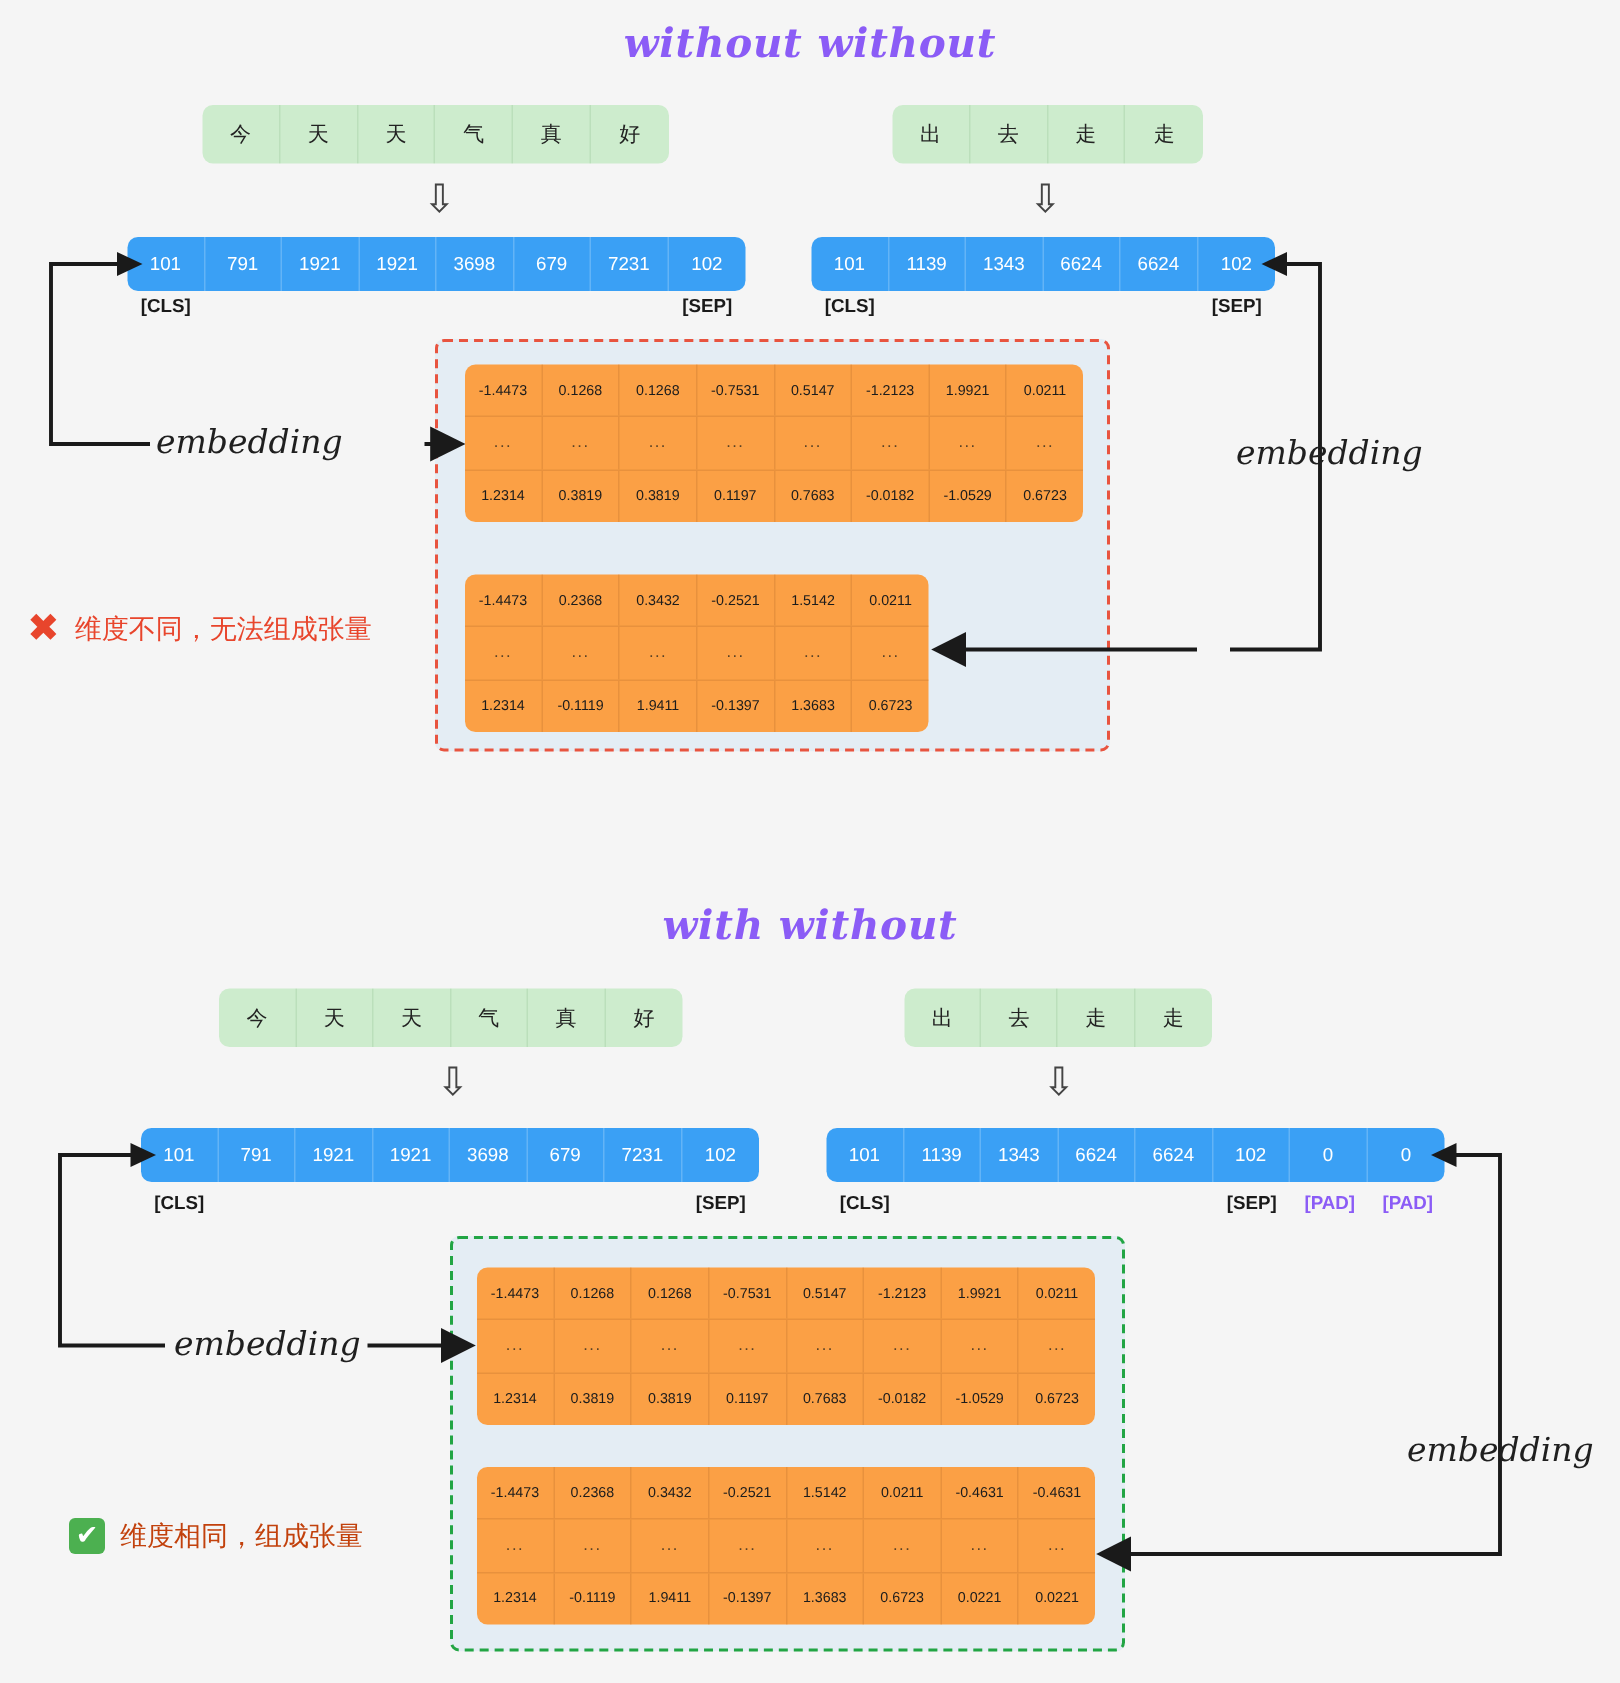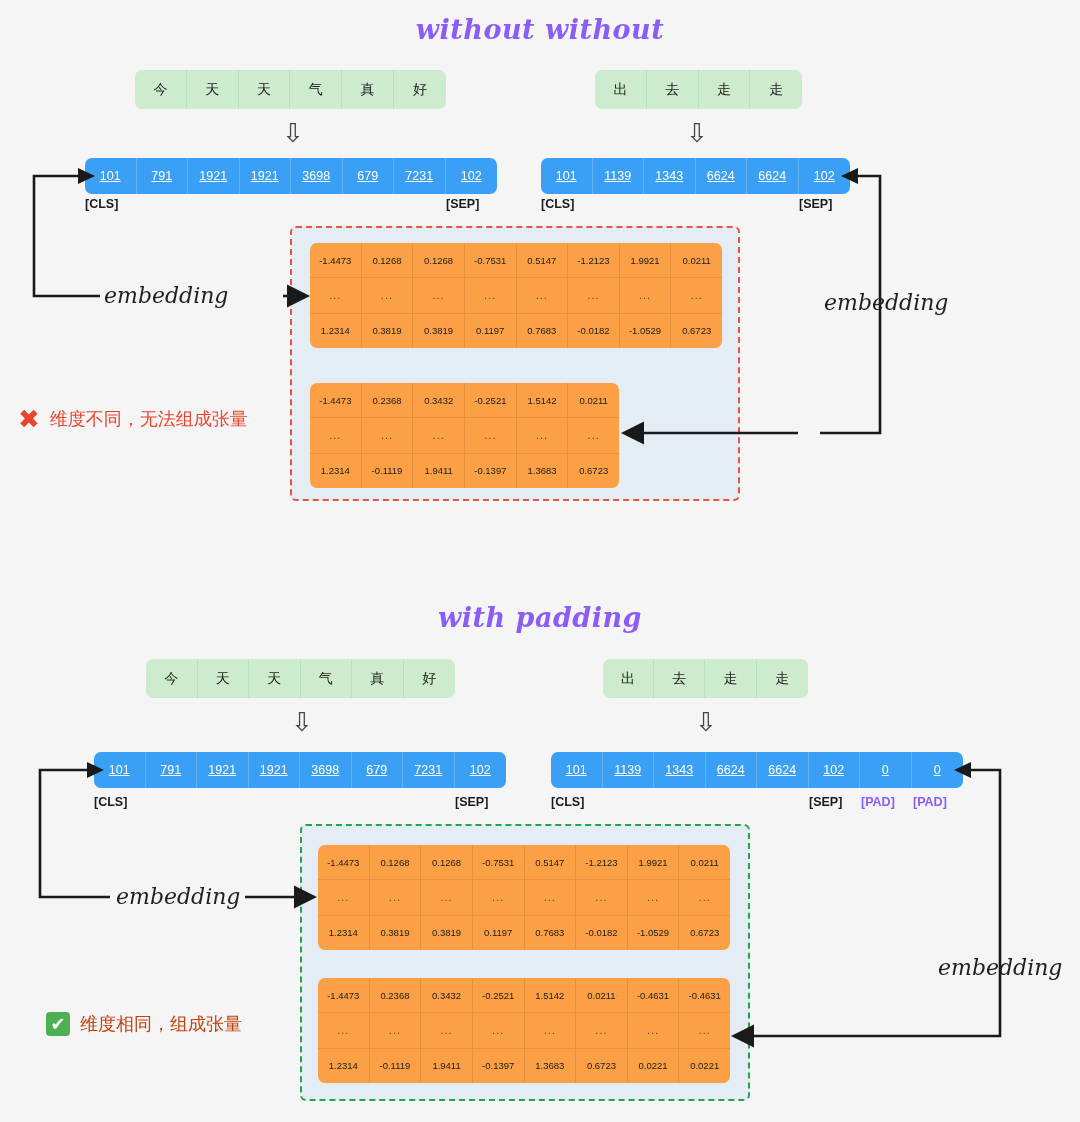--- a/index.html
+++ b/index.html
@@ -47,30 +47,29 @@
     display: flex;
     background: #3aa0f5;
     border-radius: 7px;
     overflow: hidden;
   }
   .id-cell {
     display: flex; align-items: center; justify-content: center;
     font-size: 12.5px; color: #fff;
     border-right: 1px solid #63b4f7;
     height: 100%;
-    text-decoration: underline;
   }
   .id-cell:last-child { border-right: none; }
 
   .sp-label {
     position: absolute;
     font-size: 12.5px;
     font-weight: bold;
     color: #1a1a1a;
-    text-align: left;
+    text-align: center;
   }
   .sp-label.pad { color: #8b5cf6; }
 
   
   .down-arrow {
     position: absolute;
     font-size: 26px;
     color: #444;
     line-height: 1;
     font-family: "DejaVu Sans", sans-serif;
@@ -267,21 +266,21 @@
   <div class="script-label" style="left:824px; top:290px;">embedding</div>
 
   <div class="note" style="left:18px; top:406px;">
     <span class="note-mark x">✖</span>
     <span class="note-text red">维度不同，无法组成张量</span>
   </div>
 </div>
 
 <div class="section">
 
-  <div class="title" style="top:602px;">with padding</div>
+  <div class="title" style="top:602px;">with without</div>
 
   <div class="tok-strip" style="left:146px; top:659px; width:309px; height:39px;">
     <div class="tok-cell" style="width:51.5px">今</div>
     <div class="tok-cell" style="width:51.5px">天</div>
     <div class="tok-cell" style="width:51.5px">天</div>
     <div class="tok-cell" style="width:51.5px">气</div>
     <div class="tok-cell" style="width:51.5px">真</div>
     <div class="tok-cell" style="width:51.5px">好</div>
   </div>
 

